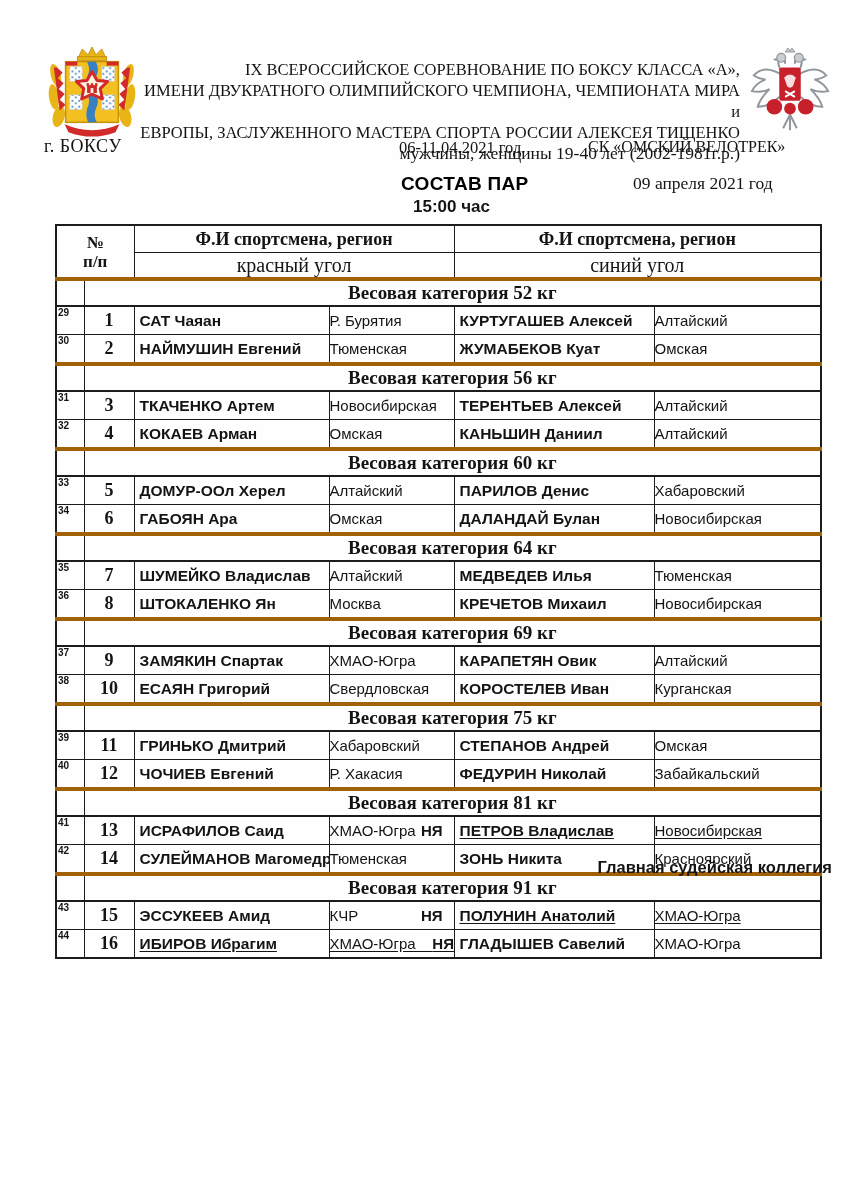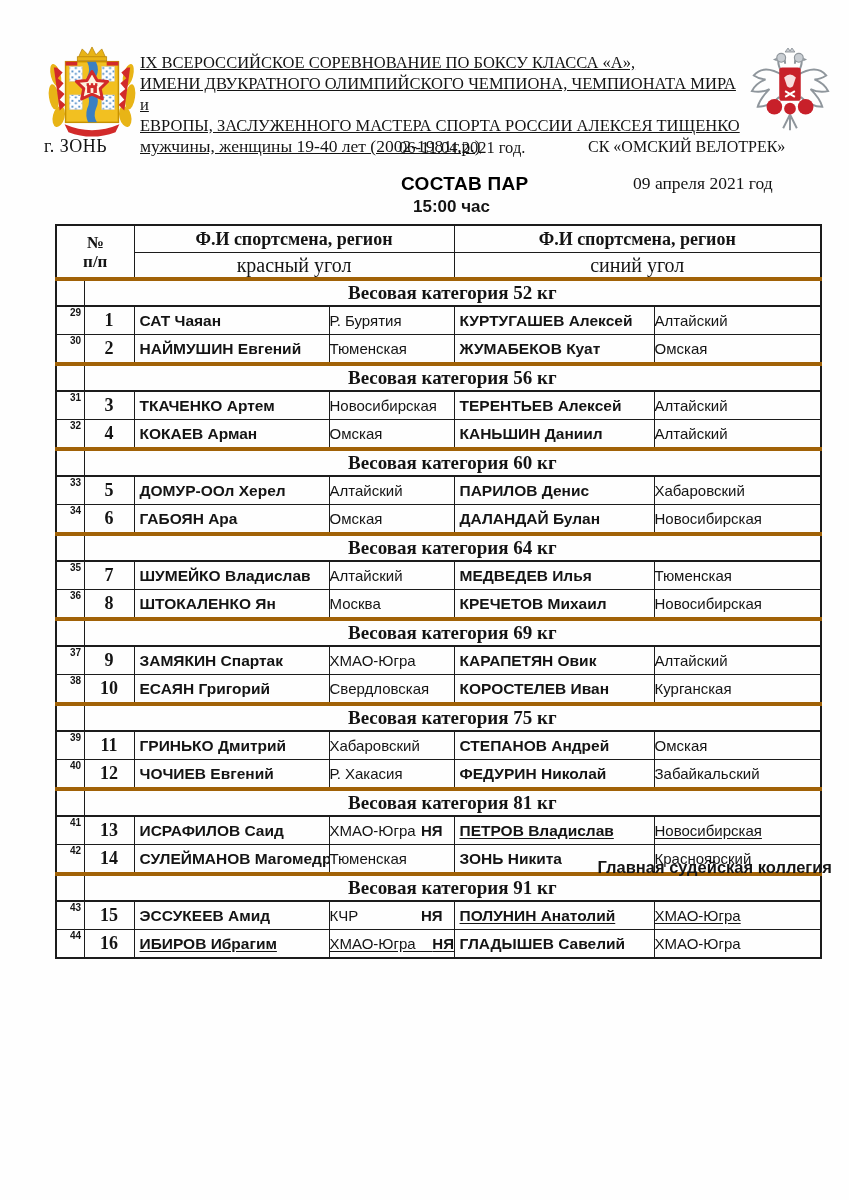--- a/index.html
+++ b/index.html
@@ -2,42 +2,42 @@
 <html><head>
 <meta charset="utf-8">
 <style>
   html,body{margin:0;padding:0;background:#e9e9e9;}
   .page{position:relative;width:849px;height:1200px;margin:0 auto;background:#fefefe;color:#141414;
         font-family:"Liberation Serif",serif;overflow:hidden;}
   
   .emblem-left{position:absolute;left:42px;top:46px;width:100px;height:92px;}
   .emblem-right{position:absolute;left:746px;top:46px;width:88px;height:98px;}
   .city{position:absolute;left:44px;top:136px;font-size:18px;letter-spacing:.5px;}
-  .title-block{position:absolute;left:140px;top:52px;width:600px;text-align:left;
-               font-size:16.5px;line-height:21px;text-decoration:underline;}
+  .title-block{position:absolute;left:140px;top:59px;width:600px;text-align:right;
+               font-size:16.5px;line-height:21px;}
   .title-block .l4{font-size:17.5px;}
   .dates{position:absolute;left:399px;top:138px;font-size:16.5px;}
   .venue{position:absolute;left:588px;top:138px;font-size:16px;}
   .doc-title{position:absolute;left:401px;top:173px;font-family:"Liberation Sans",sans-serif;
              font-weight:bold;font-size:19px;color:#000000;letter-spacing:.3px;}
   .doc-date{position:absolute;left:633px;top:173px;font-size:17.5px;}
   .doc-time{position:absolute;left:413px;top:197px;font-family:"Liberation Sans",sans-serif;
             font-weight:bold;font-size:17px;}
   
   .tbl-wrap{position:absolute;left:55px;top:224px;width:765px;}
   table{border-collapse:collapse;width:765px;table-layout:fixed;}
   td{border:1px solid #1c1c1c;padding:0 5px;vertical-align:middle;overflow:hidden;white-space:nowrap;}
   table{border:2px solid #1c1c1c;}
   .hdr-no{text-align:center;font-weight:bold;font-size:17px;line-height:19px;padding:2px 0;}
   .hdr-ath{text-align:center;font-weight:bold;font-size:18px;height:26px;}
   .hdr-corner{text-align:center;font-size:20px;height:24px;border-bottom:2px solid #1c1c1c;}
   .cat-row td{border-top:4px solid #a16207;border-bottom:2px solid #1c1c1c;}
   .cat{font-weight:bold;font-size:19px;text-align:center;height:24px;}
   .seq{font-family:"Liberation Sans",sans-serif;font-size:10px;font-weight:bold;
-       vertical-align:top;text-align:left;padding:0 13px;line-height:11px;}
+       vertical-align:top;text-align:left;padding:0 1px;line-height:11px;}
   .num{font-weight:bold;font-size:18px;text-align:center;height:27px;}
   .name{font-family:"Liberation Sans",sans-serif;font-weight:bold;font-size:15.5px;}
   .region{font-family:"Liberation Sans",sans-serif;font-size:15px;padding-left:0;}
   .region .flex{display:flex;justify-content:space-between;align-items:center;padding-right:6px;}
   .note{font-weight:bold;}
   .u{text-decoration:underline;text-underline-offset:2px;}
   
   .signature{position:absolute;top:858px;right:17px;font-family:"Liberation Sans",sans-serif;
              font-weight:bold;font-size:16.5px;}
 </style>
@@ -117,21 +117,21 @@
     <circle cx="45" cy="64" r="6" fill="#c8202a"></circle>
   </svg>
 
   <div class="title-block">
     <div>IX ВСЕРОССИЙСКОЕ СОРЕВНОВАНИЕ ПО БОКСУ КЛАССА «А»,</div>
     <div>ИМЕНИ ДВУКРАТНОГО ОЛИМПИЙСКОГО ЧЕМПИОНА, ЧЕМПИОНАТА МИРА и</div>
     <div>ЕВРОПЫ, ЗАСЛУЖЕННОГО МАСТЕРА СПОРТА РОССИИ АЛЕКСЕЯ ТИЩЕНКО</div>
     <div class="l4">мужчины, женщины 19-40 лет (2002-1981г.р.)</div>
   </div>
 
-  <div class="city">г. ЗОНЬ</div>
+  <div class="city">г. БОКСУ</div>
   <div class="dates">06-11.04.2021 год.</div>
   <div class="venue">СК «ОМСКИЙ ВЕЛОТРЕК»</div>
 
   <div class="doc-title">СОСТАВ ПАР</div>
   <div class="doc-date">09 апреля 2021 год</div>
   <div class="doc-time">15:00 час</div>
 
   <div class="tbl-wrap">
     <table>
       <colgroup>

